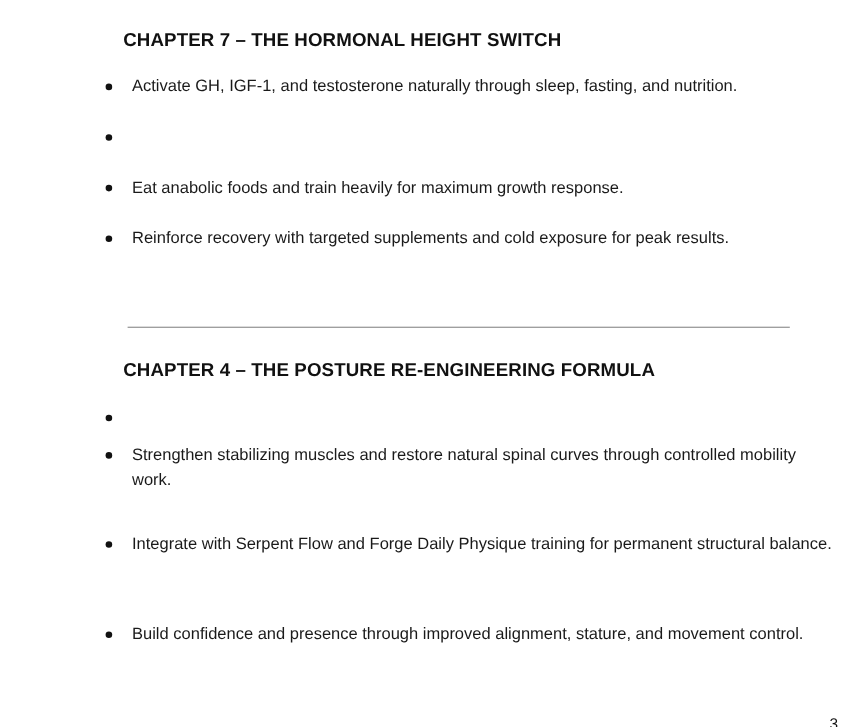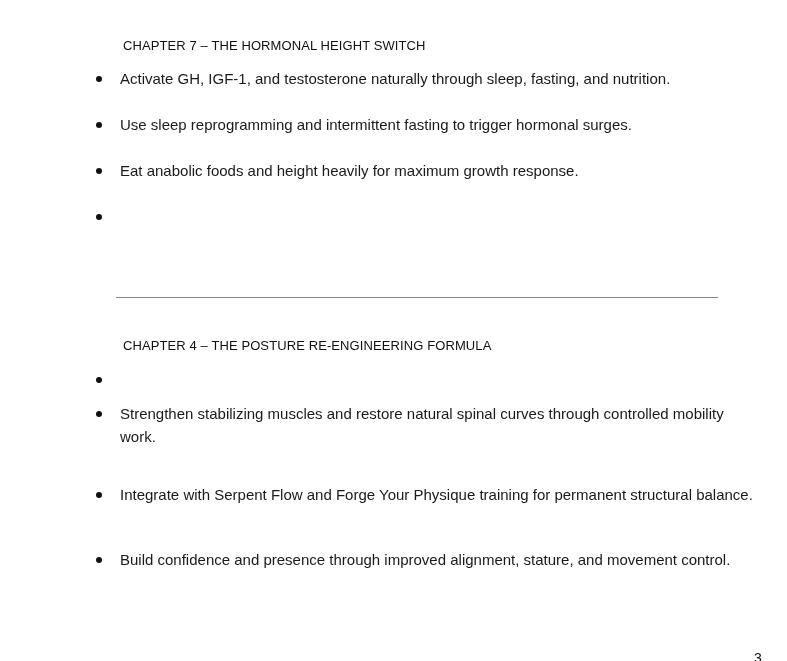--- a/index.html
+++ b/index.html
@@ -4,22 +4,22 @@
 <style>
   html, body { margin: 0; padding: 0; }
   body {
     width: 787px; height: 661px; overflow: hidden;
     background: #ffffff; color: #111111;
     font-family: "Liberation Sans", "DejaVu Sans", sans-serif;
     position: relative;
   }
   .heading {
     position: absolute; left: 112px;
-    font-weight: normal; font-size: 13px; letter-spacing: 0.1px;
-    margin: 11px; color: #111;
+    font-weight: bold; font-size: 17px; letter-spacing: 0.1px;
+    margin: 0; color: #111;
   }
   .list { position: absolute; left: 0; margin: 0; padding: 0; list-style: none; }
   .item {
     position: relative; padding-left: 120px; width: 640px;
     font-size: 15px; line-height: 23px; color: #1a1a1a;
   }
   .bullet {
     position: absolute; left: 96px; top: 9px;
     width: 6px; height: 6px; border-radius: 50%; background: #111;
   }
@@ -36,46 +36,46 @@
 
 <h2 class="heading" style="top:27px">CHAPTER 7 – THE HORMONAL HEIGHT SWITCH</h2>
 
 <ul class="list">
   <li class="item" style="position:absolute; top:67px">
     <span class="bullet"></span>
     <span>Activate GH, IGF-1, and testosterone naturally through sleep, fasting, and nutrition.</span>
   </li>
   <li class="item" style="position:absolute; top:113px">
     <span class="bullet"></span>
-    <span>Use sleep reprogramming and intermittent fasting to trigger hormonal surges.</span>
   </li>
   <li class="item" style="position:absolute; top:159px">
     <span class="bullet"></span>
-    <span>Eat anabolic foods and height heavily for maximum growth response.</span>
+    <span>Eat anabolic foods and train heavily for maximum growth response.</span>
   </li>
   <li class="item" style="position:absolute; top:205px">
     <span class="bullet"></span>
+    <span>Reinforce recovery with targeted supplements and cold exposure for peak results.</span>
   </li>
 </ul>
 
 <div class="divider"></div>
 
 <h2 class="heading" style="top:327px">CHAPTER 4 – THE POSTURE RE-ENGINEERING FORMULA</h2>
 
 <ul class="list">
   <li class="item" style="position:absolute; top:368px">
     <span class="bullet"></span>
   </li>
   <li class="item" style="position:absolute; top:402px">
     <span class="bullet"></span>
     <span>Strengthen stabilizing muscles and restore natural spinal curves through controlled mobility work.</span>
   </li>
   <li class="item" style="position:absolute; top:483px">
     <span class="bullet"></span>
-    <span>Integrate with Serpent Flow and Forge Your Physique training for permanent structural balance.</span>
+    <span>Integrate with Serpent Flow and Forge Daily Physique training for permanent structural balance.</span>
   </li>
-  <li class="item" style="position:absolute; top:548px">
+  <li class="item" style="position:absolute; top:565px">
     <span class="bullet"></span>
     <span>Build confidence and presence through improved alignment, stature, and movement control.</span>
   </li>
 </ul>
 
 <div class="page-num">3</div>
 
 </body></html>

